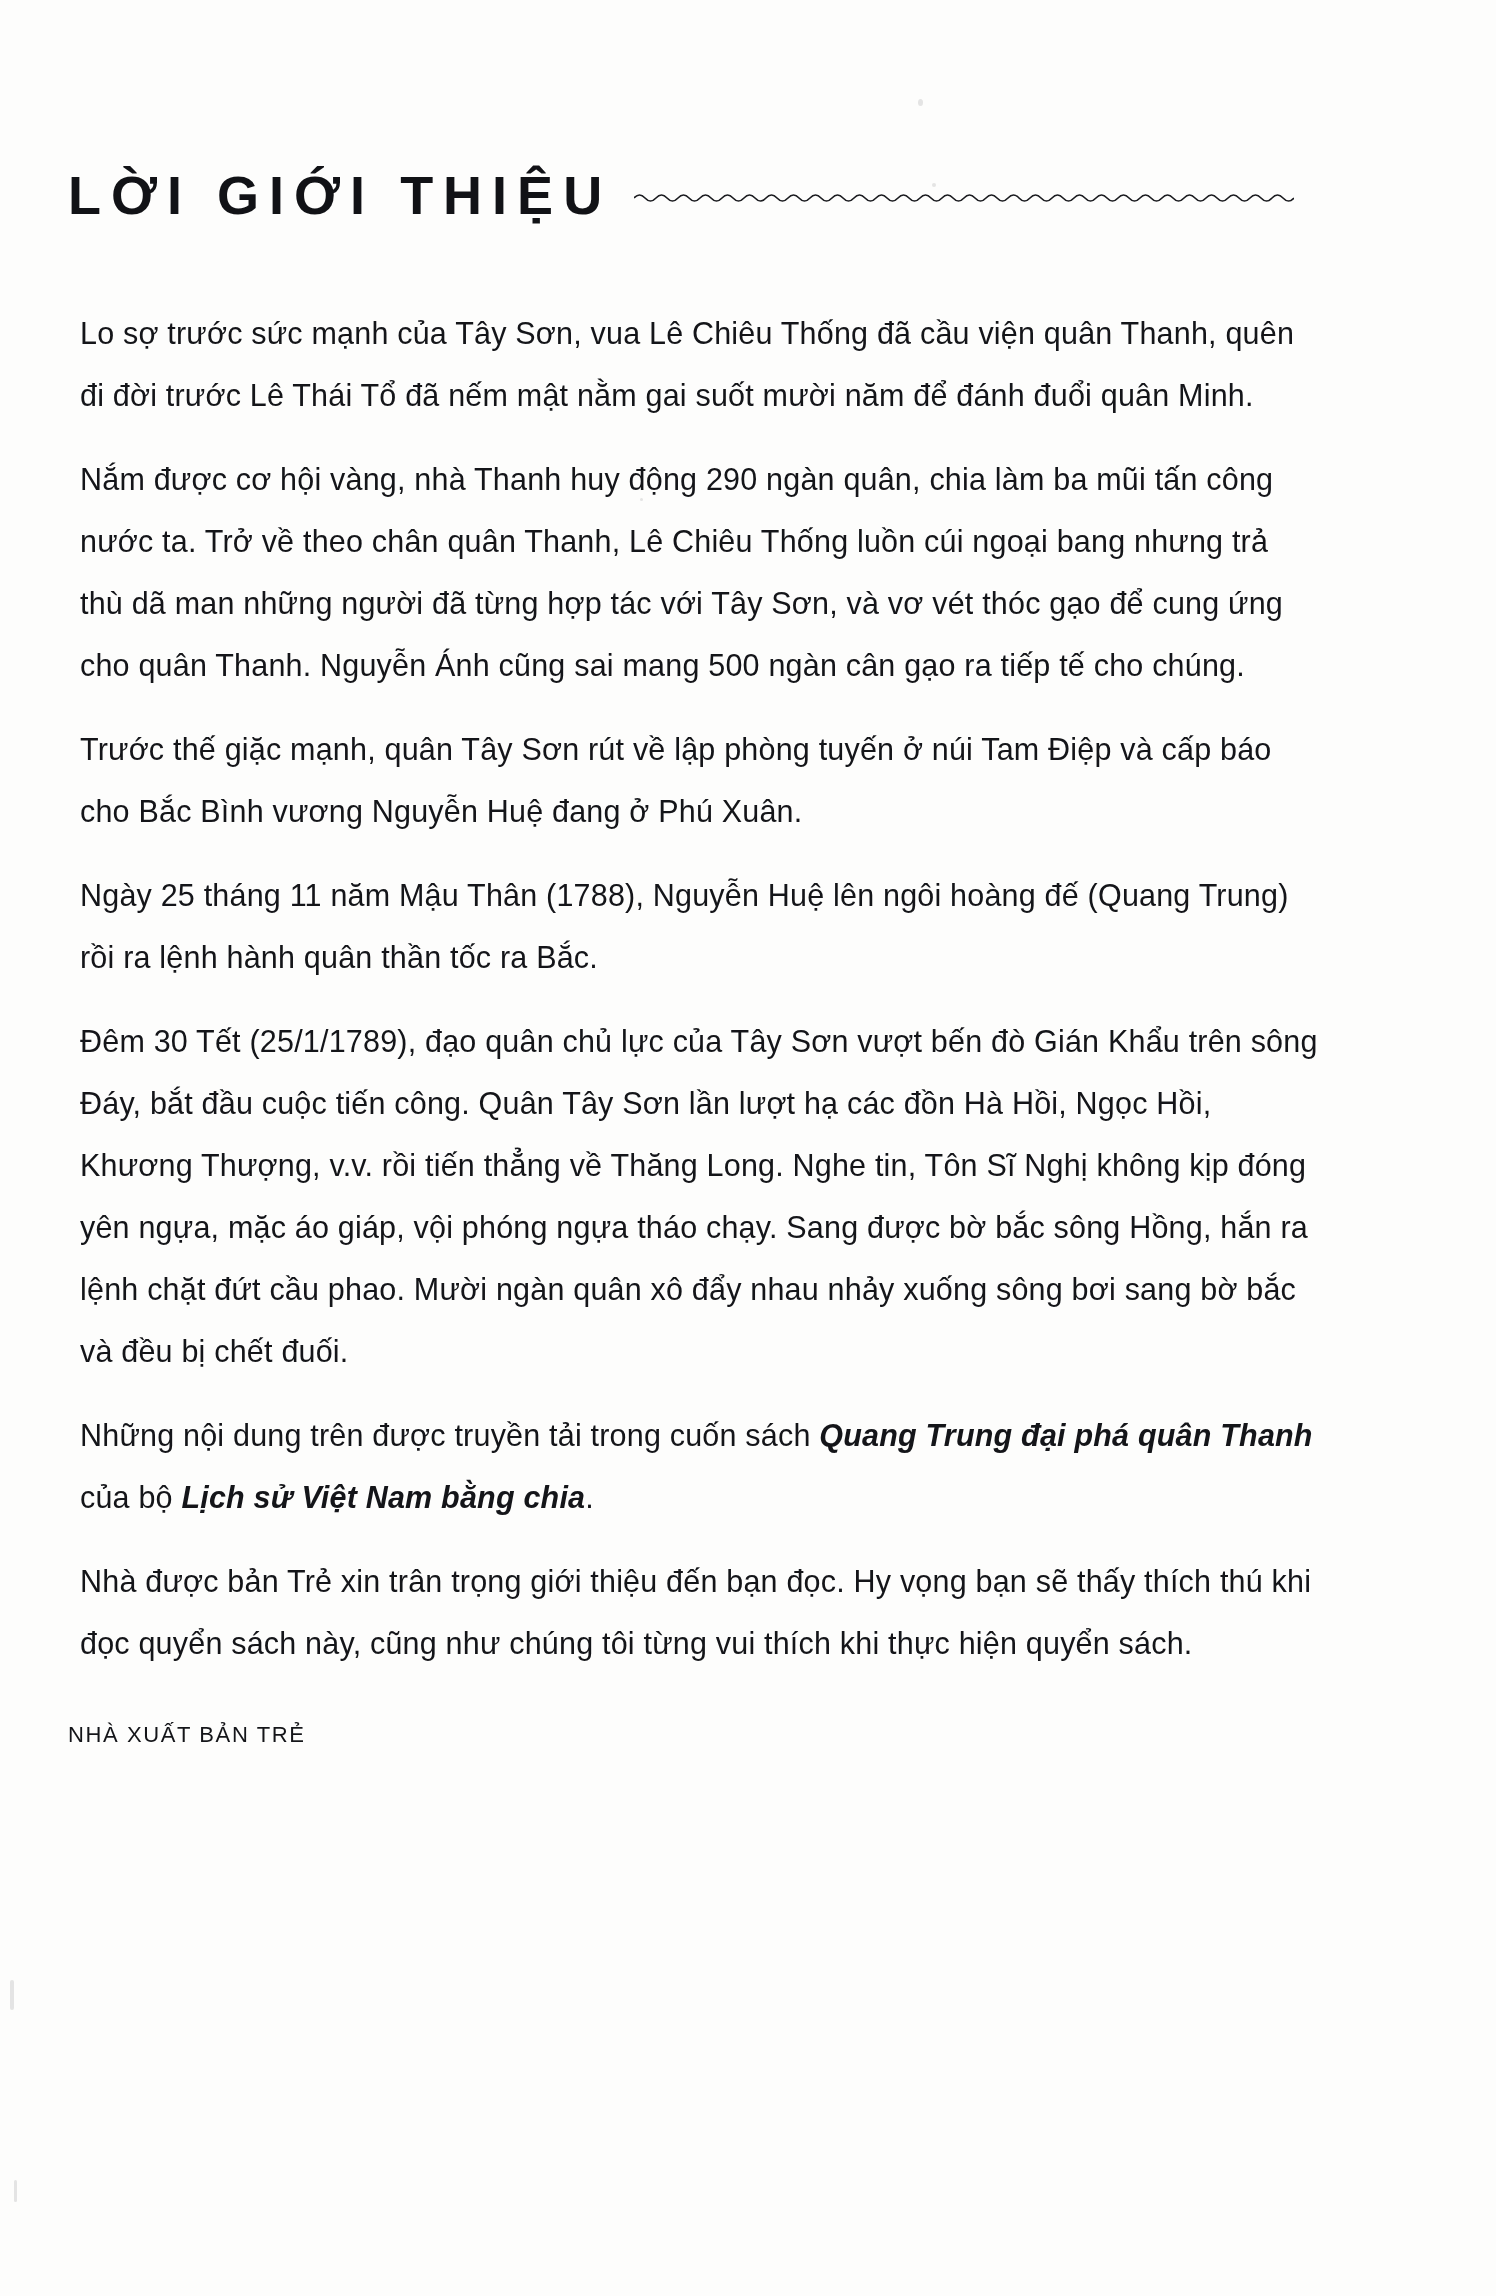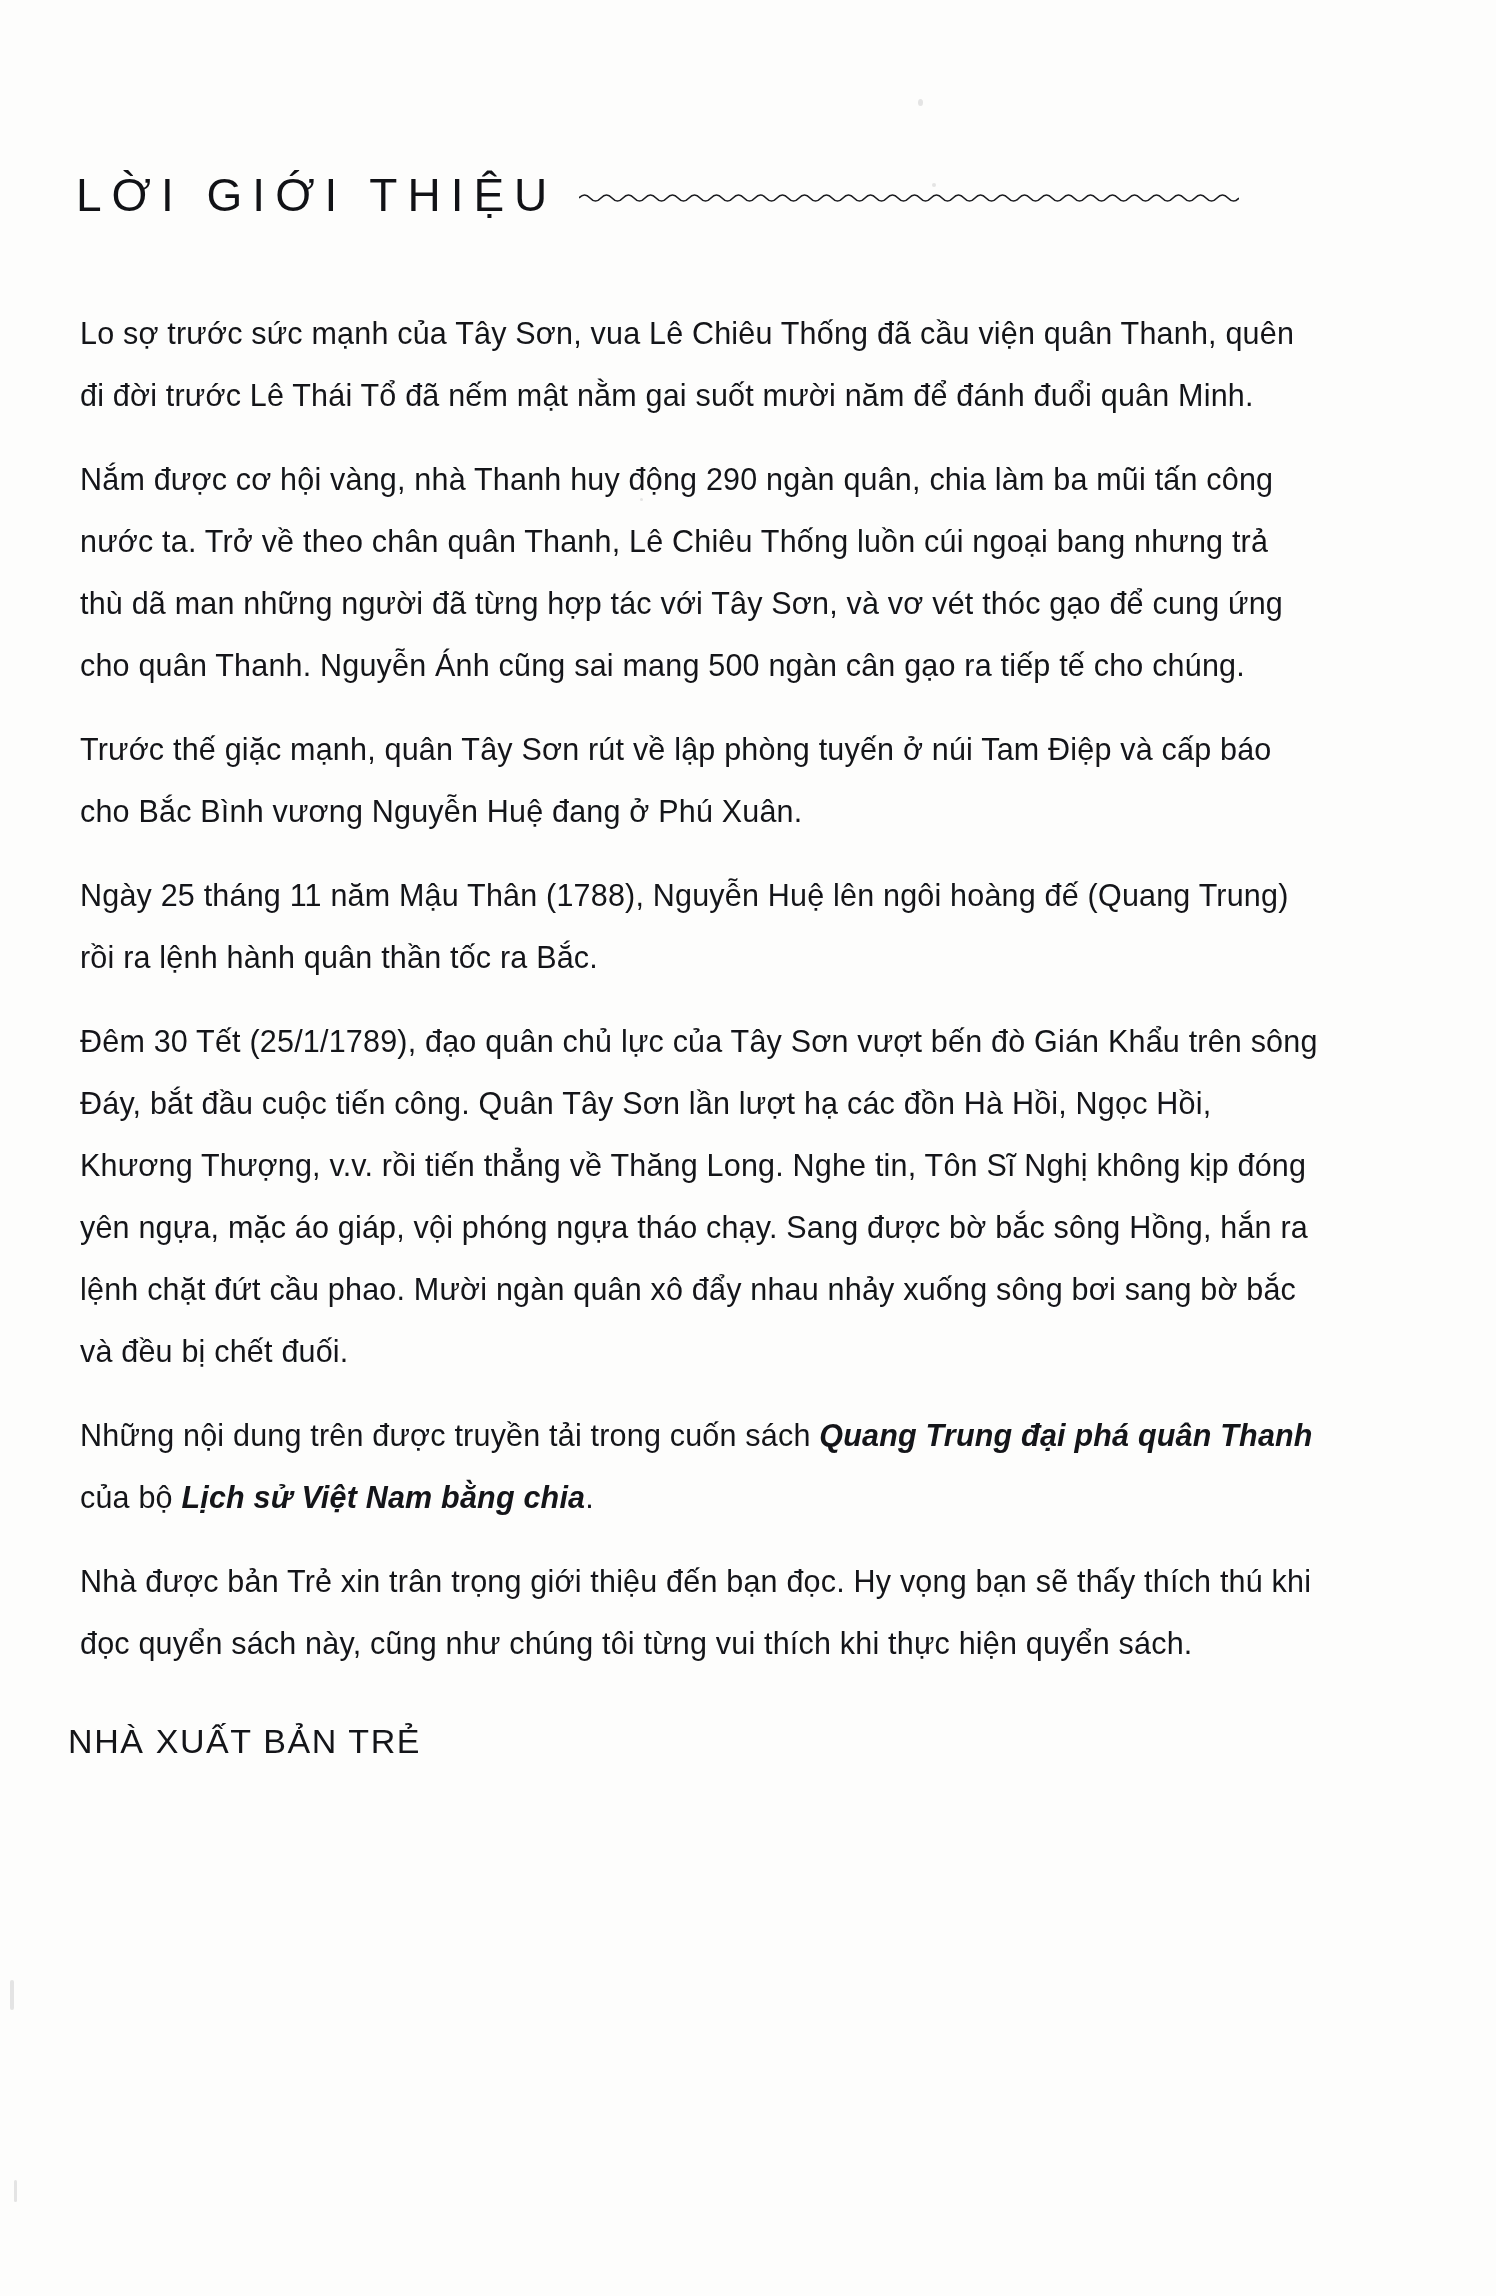--- a/index.html
+++ b/index.html
@@ -32,27 +32,26 @@
 
   
   .heading-row {
     display: flex;
     align-items: center;
     height: 90px;
     margin-bottom: 62px;
   }
   .heading-title {
     font-family: "Liberation Sans", sans-serif;
-    font-size: 46px;
-    font-weight: 400;
+    font-size: 54px;
+    font-weight: 700;
     letter-spacing: 10px;
     color: #111216;
     white-space: nowrap;
     line-height: 1;
-    margin-left: 8px;
   }
   .heading-rule {
     flex: 1;
     height: 14px;
     margin-left: 22px;
     margin-top: 6px;
     overflow: hidden;
   }
   .heading-rule svg { display: block; }
 
@@ -68,21 +67,21 @@
     white-space: pre-wrap;
   }
   .para em,
   .para .ital {
     font-style: italic;
     font-weight: bold;
   }
 
   .signature {
     font-family: "Liberation Sans", sans-serif;
-    font-size: 34px;
+    font-size: 22px;
     letter-spacing: 1.6px;
     color: #141519;
     margin-top: 48px;
   }
 
   
   .speck {
     position: absolute;
     background: #cfcfcf;
     border-radius: 50%;

